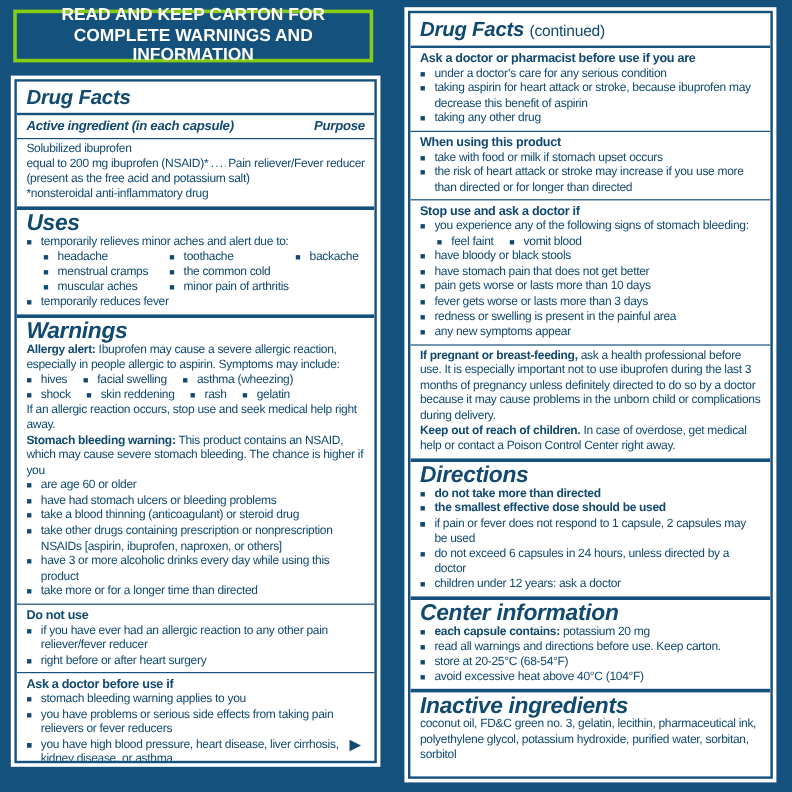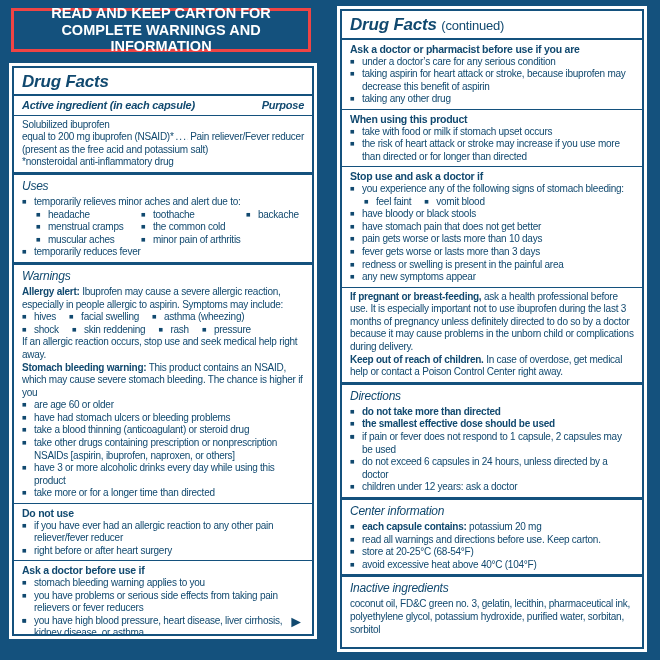--- a/index.html
+++ b/index.html
@@ -3,36 +3,36 @@
 <meta charset="utf-8">
 <style>
   html,body{margin:0;padding:0;background:#0e3d60;}
   .page{
     position:relative;width:660px;height:660px;background:#14517d;
     font-family:"Liberation Sans",sans-serif;color:#11496f;
     font-size:10px;line-height:12.6px;letter-spacing:-0.25px;overflow:hidden;
   }
   .banner{
     position:absolute;left:11px;top:8px;width:300px;height:44px;
-    border:3px solid #ef4444;display:flex;align-items:center;justify-content:center;
+    border:3px solid #84cc16;display:flex;align-items:center;justify-content:center;
     text-align:center;color:#ffffff;font-weight:bold;font-size:14.5px;line-height:16.5px;
     padding:0 14px;box-sizing:border-box;letter-spacing:0;
   }
   .panel{
     position:absolute;background:#ffffff;border:2.5px solid #14517d;
     box-shadow:0 0 0 3px #ffffff;box-sizing:border-box;padding:4px 8px 4px 8px;overflow:hidden;
   }
   .panel-left{left:12px;top:66px;width:302px;height:570px;}
   .panel-right{left:340px;top:9px;width:304px;height:640px;}
   .sep{border:none;border-top:3px solid #14517d;margin:3px -8px;}
   .sep.thin{border-top-width:1.5px;}
   .sep.med{border-top-width:2.5px;}
   .facts-title{font-style:italic;font-weight:bold;font-size:17px;line-height:19px;letter-spacing:-0.2px;}
   .facts-title .cont{font-style:normal;font-weight:normal;font-size:13px;}
-  .title{font-style:italic;font-weight:normal;font-size:12px;line-height:17px;margin:1px 0 1px 0;}
+  .title{font-style:italic;font-weight:bold;font-size:19px;line-height:17px;margin:1px 0 1px 0;}
   .heading{font-weight:bold;font-size:10.5px;margin:1px 0 0 0;}
   b{font-weight:bold;}
   .hrow{display:flex;justify-content:space-between;align-items:flex-end;font-style:italic;font-weight:bold;font-size:11px;margin-top:1px;}
   ul.blist{list-style:none;margin:0;padding:0;}
   .li{position:relative;padding-left:12px;margin:0;}
   .sq{position:absolute;left:0;top:0;font-size:7.5px;letter-spacing:0;}
   .dotline{display:flex;align-items:baseline;white-space:nowrap;}
   .dotline .dots{flex:1;overflow:hidden;margin:0 2px;letter-spacing:1px;}
   .flexrow{display:flex;flex-wrap:wrap;}
   .flexrow .li{margin-right:13px;}
@@ -106,21 +106,21 @@
 
       <span class="li"><span class="sq">■</span><span>asthma (wheezing)</span></span>
     </div>
     <div class="flexrow">
       <span class="li"><span class="sq">■</span><span>shock</span></span>
 
       <span class="li"><span class="sq">■</span><span>skin reddening</span></span>
 
       <span class="li"><span class="sq">■</span><span>rash</span></span>
 
-      <span class="li"><span class="sq">■</span><span>pressure</span></span>
+      <span class="li"><span class="sq">■</span><span>gelatin</span></span>
     </div>
     <div>If an allergic reaction occurs, stop use and seek medical help right away.</div>
     <div><b>Stomach bleeding warning:</b><span> This product contains an NSAID, which may cause severe stomach bleeding. The chance is higher if you</span></div>
     <ul class="blist">
       <li class="li"><span class="sq">■</span><span>are age 60 or older</span></li>
 
       <li class="li"><span class="sq">■</span><span>have had stomach ulcers or bleeding problems</span></li>
 
       <li class="li"><span class="sq">■</span><span>take a blood thinning (anticoagulant) or steroid drug</span></li>
 

